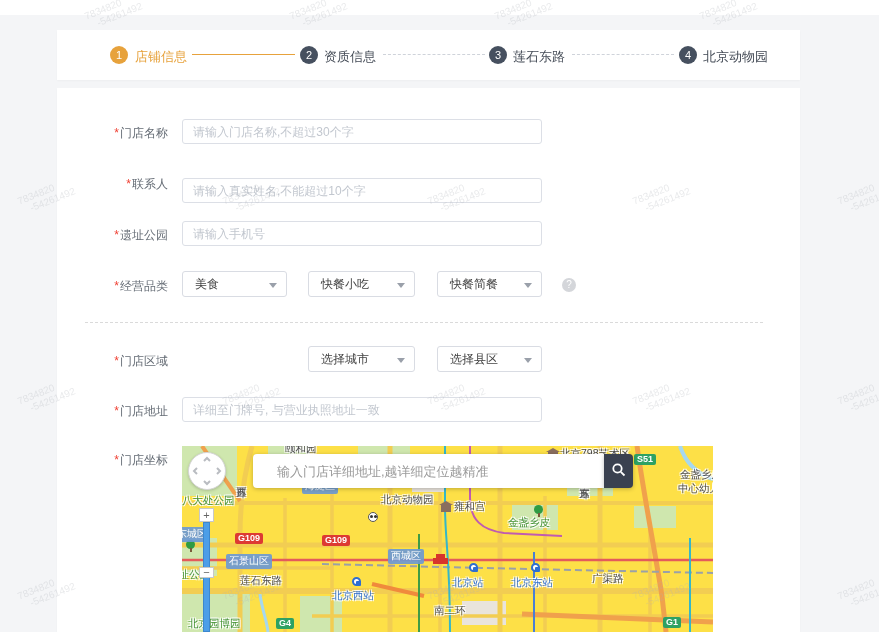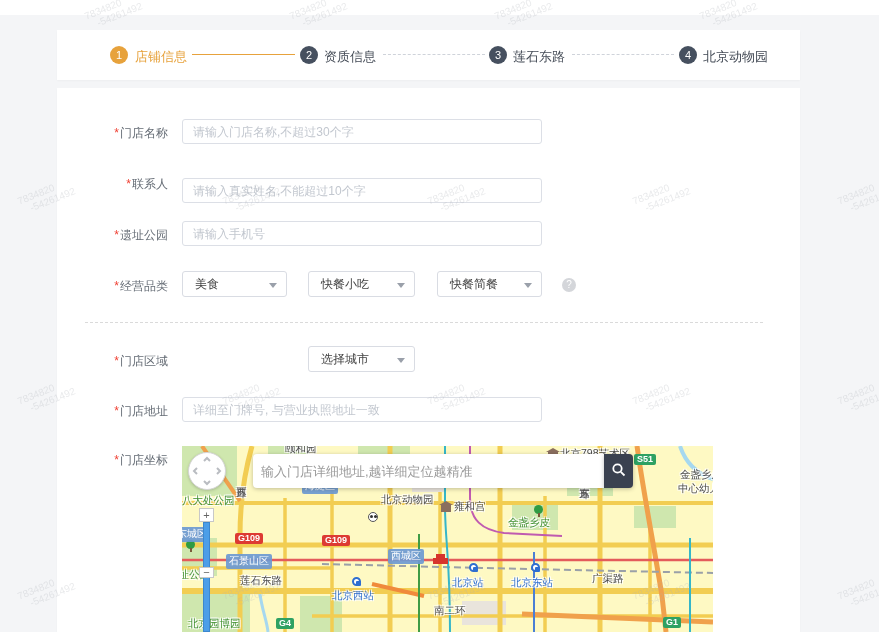--- a/index.html
+++ b/index.html
@@ -29,21 +29,21 @@
   .sel { position:absolute; height:26px; border:1px solid #d9dce3; border-radius:3px; background:#fff;
     font-size:12px; color:#434343; line-height:24px; padding-left:12px; cursor:pointer; }
   .sel .caret { position:absolute; right:9px; top:11px; width:0; height:0;
     border-left:4px solid transparent; border-right:4px solid transparent; border-top:5px solid #9aa0aa; }
   .help { position:absolute; width:14px; height:14px; border-radius:50%; background:#d4d6da;
     color:#fff; font-size:10px; text-align:center; line-height:14px; cursor:pointer; }
   .divider { position:absolute; border-top:1px dashed #dadada; height:0; }
 
   
   #map { position:absolute; left:125px; top:358px; width:531px; height:186px; overflow:hidden;
-    background:#fef9c3; cursor:grab; }
+    background:#fde047; cursor:grab; }
   .mlabel { position:absolute; font-size:10.5px; color:#4a4a4a; white-space:nowrap;
     text-shadow:1px 1px 0 #fff,-1px -1px 0 #fff,1px -1px 0 #fff,-1px 1px 0 #fff; }
   .mlabel.green { color:#3e8e2f; }
   .mlabel.blue { color:#2e6ed0; }
   .mlabel.vert { writing-mode:vertical-rl; letter-spacing:1px; font-size:10px; color:#555; }
   .dtag { position:absolute; background:rgba(109,153,210,0.92); color:#fff; font-size:10px;
     padding:0px 3px 1px; border-radius:2px; white-space:nowrap; }
   .badge { position:absolute; color:#fff; font-size:9px; font-weight:bold; padding:0 3px 1px;
     border-radius:2px; white-space:nowrap; }
   .badge.red { background:#dd3a33; }
@@ -67,21 +67,21 @@
     background:#fff; border:1px solid #d5d5d5; box-shadow:0 1px 3px rgba(0,0,0,0.18); cursor:pointer; }
   .zoomin { position:absolute; left:17px; top:62px; width:15px; height:14px; background:#fff;
     border:1px solid #c8c8c8; font-size:11px; line-height:12px; text-align:center; color:#666; cursor:pointer; }
   .ztrack { position:absolute; left:21px; top:76px; width:7px; height:110px; background:#4c9ee8;
     border:1px solid #3c87cd; cursor:pointer; }
   .zoomout { position:absolute; left:17px; top:121px; width:15px; height:11px; background:#fff;
     border:1px solid #c8c8c8; font-size:11px; line-height:8px; text-align:center; color:#666; cursor:pointer; }
 
   .msearch { position:absolute; left:71px; top:8px; width:351px; height:34px; background:#fff;
     border:none; border-radius:4px 0 0 4px; box-shadow:0 1px 4px rgba(0,0,0,0.25); font-size:13px;
-    padding:0 8px; outline:none; font-family:"Liberation Sans","DejaVu Sans",sans-serif; }
+    padding:0 24px; outline:none; font-family:"Liberation Sans","DejaVu Sans",sans-serif; }
   .msearch::placeholder { color:#9b9b9b; }
   .msbtn { position:absolute; left:422px; top:8px; width:29px; height:34px; background:#3a4150;
     border:none; border-radius:0 4px 4px 0; cursor:pointer; box-shadow:0 1px 4px rgba(0,0,0,0.25); }
 
   
   #wmlayer { position:absolute; left:0; top:0; width:879px; height:632px; pointer-events:none; z-index:60; }
   .wm { position:absolute; transform:rotate(-22deg); color:#aeb2b8; opacity:0.28; font-size:10px; line-height:11px; }
   .wm .l2 { margin-left:9px; }
 </style>
 </head>
@@ -117,20 +117,21 @@
   <div class="flabel" style="left:25px; top:190px"><span class="star">*</span><span>经营品类</span></div>
   <div class="sel" style="left:125px; top:183px; width:105px"><span>美食</span><span class="caret"></span></div>
   <div class="sel" style="left:251px; top:183px; width:107px"><span>快餐小吃</span><span class="caret"></span></div>
   <div class="sel" style="left:380px; top:183px; width:105px"><span>快餐简餐</span><span class="caret"></span></div>
   <div class="help" style="left:505px; top:190px">?</div>
 
   <div class="divider" style="left:28px; top:234px; width:678px"></div>
 
   <div class="flabel" style="left:25px; top:265px"><span class="star">*</span><span>门店区域</span></div>
   <div class="sel" style="left:251px; top:258px; width:107px"><span>选择城市</span><span class="caret"></span></div>
+  <div class="sel" style="left:380px; top:258px; width:105px"><span>选择县区</span><span class="caret"></span></div>
 
   <div class="flabel" style="left:25px; top:315px"><span class="star">*</span><span>门店地址</span></div>
   <input class="tinput" style="top: 309px;" placeholder="详细至门牌号, 与营业执照地址一致">
 
   <div class="flabel" style="left:25px; top:364px"><span class="star">*</span><span>门店坐标</span></div>
 
   <div id="map">
     <svg width="531" height="186" viewBox="0 0 531 186">
 
       <rect x="0" y="0" width="55" height="50" fill="#cfe7ae"></rect>

